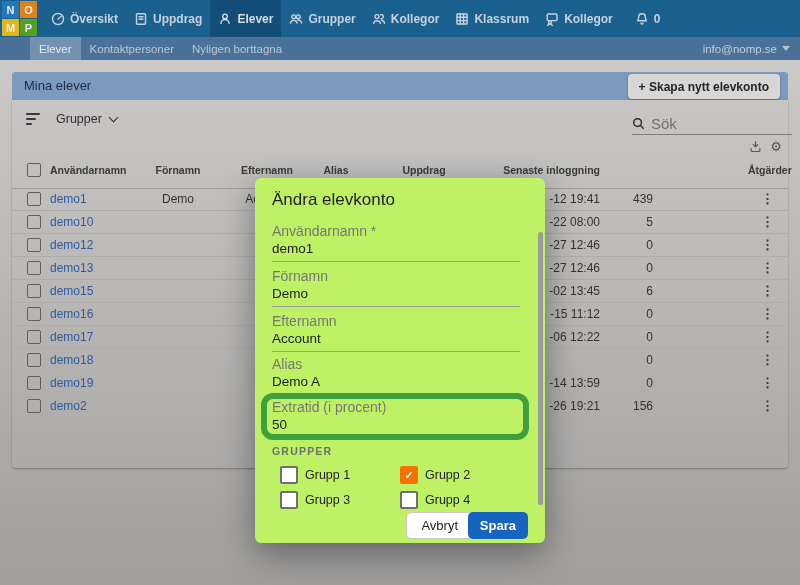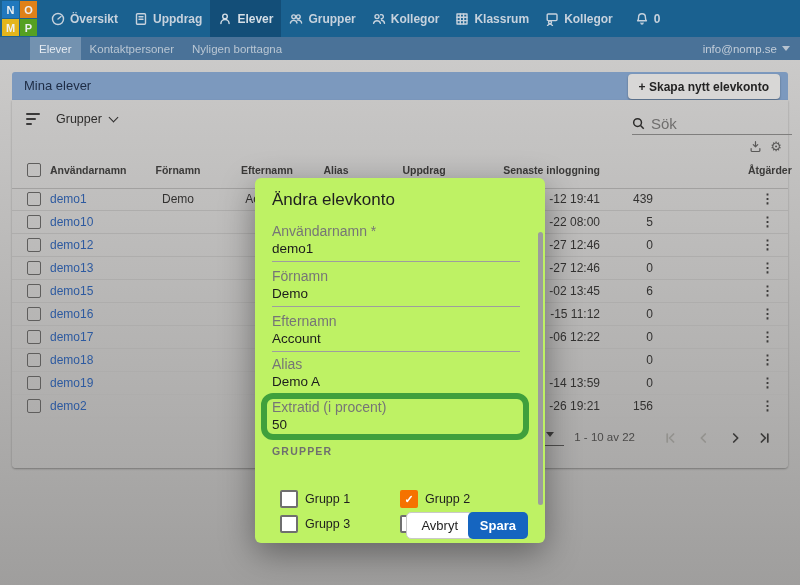--- a/index.html
+++ b/index.html
@@ -96,21 +96,21 @@
 
   
   .dialog{position:absolute;left:255px;top:178px;width:290px;height:365px;background:#bef264;
           border-radius:6px;box-shadow:0 10px 34px rgba(0,0,0,.4);z-index:40;}
   .dlg-title{position:absolute;left:17px;top:12px;font-size:17px;font-weight:500;color:#1f1f1f;}
   .fgroup{position:absolute;left:17px;width:248px;border-bottom:1px solid #9e9e9e;padding-bottom:4px;}
   .flabel{font-size:14px;color:#767676;line-height:11px;}
   .fvalue{font-size:13.5px;color:#1c1c1c;line-height:17px;margin-top:3px;cursor:text;}
   .gheading{position:absolute;left:17px;top:267px;font-size:10.5px;font-weight:bold;color:#6f6f6f;
             letter-spacing:1.2px;}
-  .grow{position:absolute;left:0;right:0;height:18px;margin-top:24px;}
+  .grow{position:absolute;left:0;right:0;height:18px;}
   .gitem{position:absolute;display:flex;align-items:center;gap:7px;cursor:pointer;}
   .gbox{width:14px;height:14px;border:2px solid #6f6f6f;border-radius:2px;display:flex;
         align-items:center;justify-content:center;background:#fff;}
   .gbox .tick{display:none;color:#fff;font-size:11px;font-weight:bold;line-height:11px;}
   .gbox.on{background:var(--checkbox-orange,#f57200);border-color:var(--checkbox-orange,#f57200);}
   .gbox.on .tick{display:block;}
   .glabel{font-size:12.5px;color:#1f1f1f;}
   .btn{position:absolute;top:334px;height:27px;border-radius:5px;font-size:13px;cursor:pointer;
        font-family:inherit;display:flex;align-items:center;}
   .btn-cancel{right:72px;background:#fff;border:1px solid #c9c9c9;color:#1f1f1f;
@@ -347,45 +347,20 @@
         </div>
         <div class="row">
           <span class="cbx" style="left:15px;top:4px"></span>
           <a class="c-user">demo2</a>
           <span class="c-login">-26 19:21</span>
           <span class="c-nompix">156</span>
           <span class="dots">⋮</span>
         </div>
       </div>
 
-      <div class="pager">
-        <span class="perpage-caret"></span>
-        <span class="perpage-line"></span>
-        <span class="range">1 - 10 av 22</span>
-        <span class="pg dis" style="left:645px">
-            <svg width="14" height="14" viewBox="0 0 14 14">
-              <path d="M4.2 3v8M10.6 3 6.6 7l4 4"></path>
-            </svg>
-          </span>
-        <span class="pg dis" style="left:678px">
-            <svg width="14" height="14" viewBox="0 0 14 14">
-              <path d="M9.3 3 5.3 7l4 4"></path>
-            </svg>
-          </span>
-        <span class="pg ena" style="left:711px">
-            <svg width="14" height="14" viewBox="0 0 14 14">
-              <path d="M4.7 3l4 4-4 4"></path>
-            </svg>
-          </span>
-        <span class="pg ena" style="left:740px">
-            <svg width="14" height="14" viewBox="0 0 14 14">
-              <path d="M3.4 3l4 4-4 4M9.8 3v8"></path>
-            </svg>
-          </span>
-      </div>
 
     </div>
   </div>
 
   <div class="dialog">
     <div class="dlg-title">Ändra elevkonto</div>
 
     <div class="fgroup" style="top:48px">
       <div class="flabel">Användarnamn *</div>
       <div class="fvalue">demo1</div>

